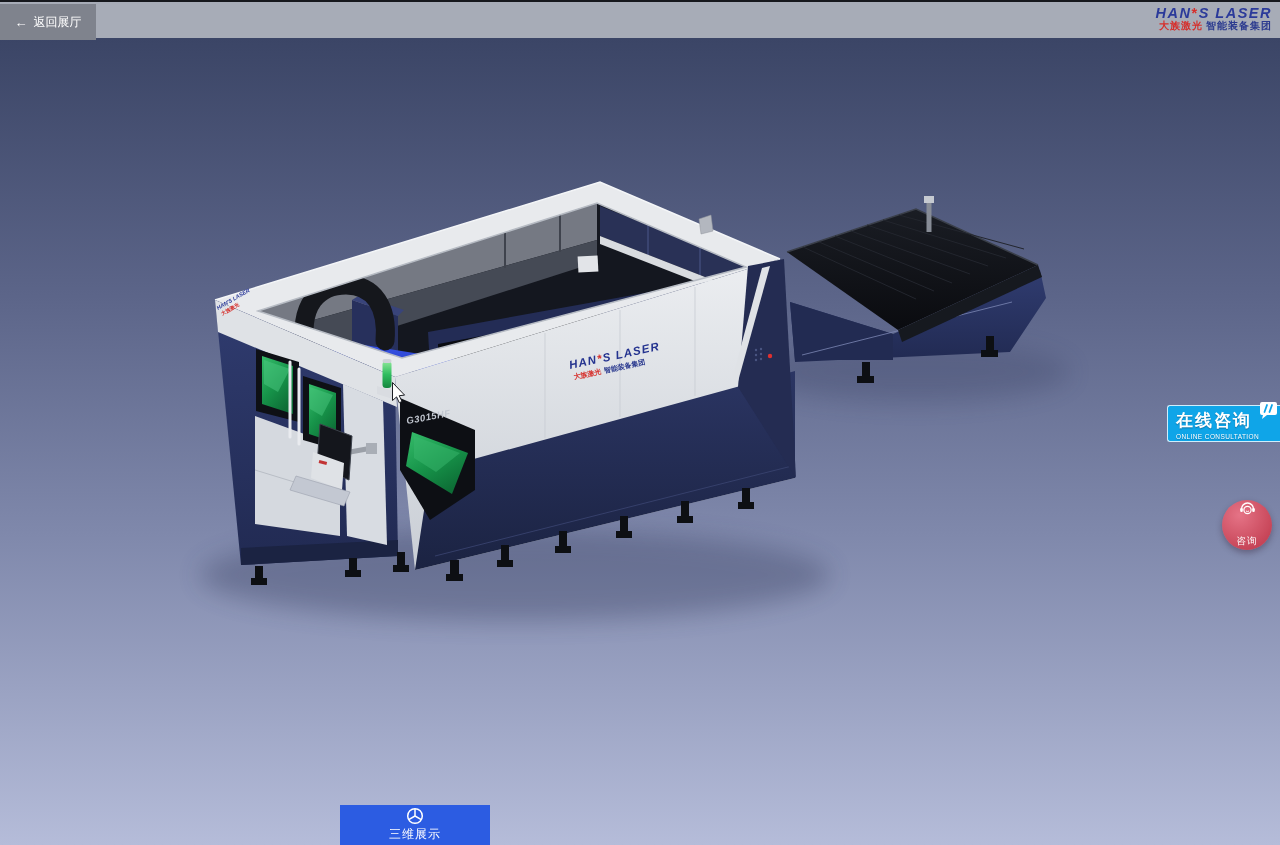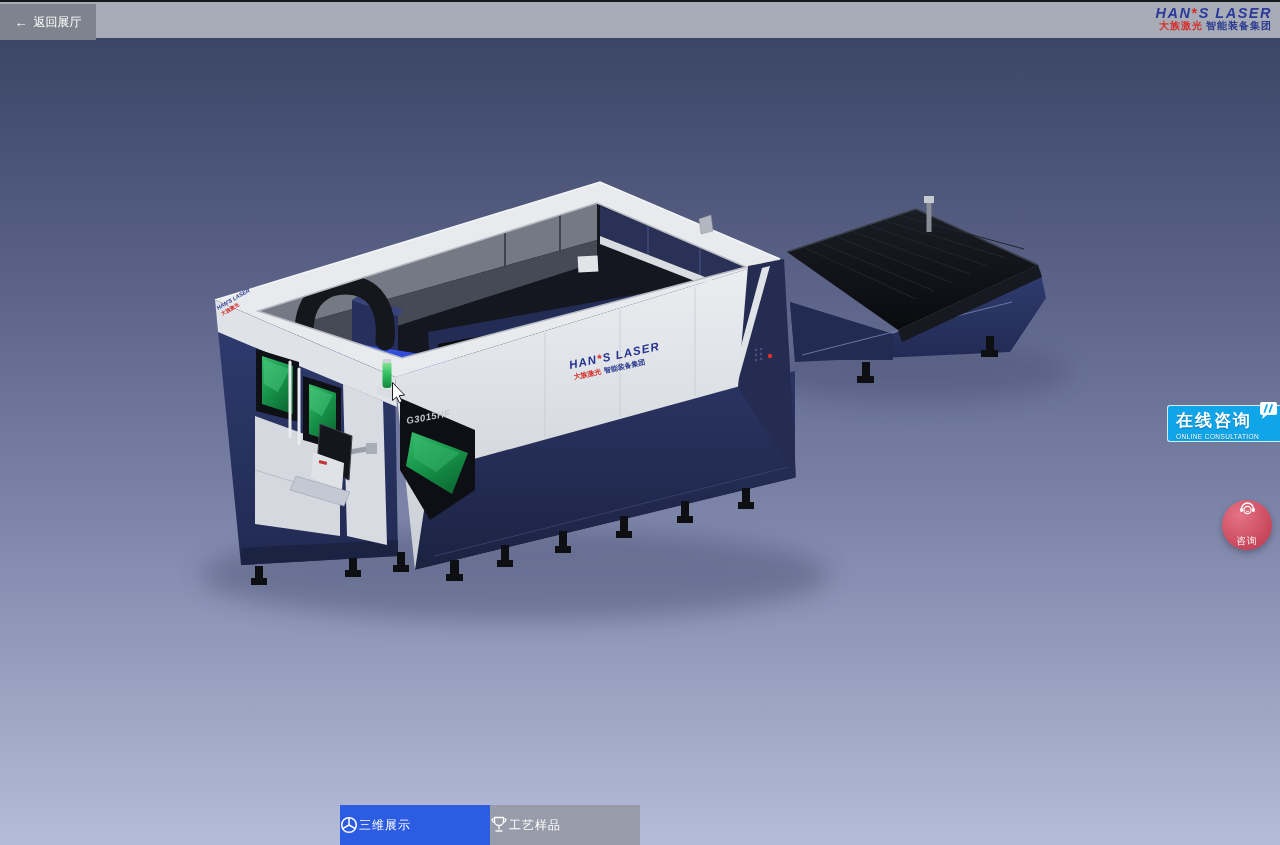--- a/index.html
+++ b/index.html
@@ -33,22 +33,22 @@
   .consult-bubble{position:absolute;right:2px;top:-5px;width:19px;height:18px;}
 
   
   .consult-fab{position:absolute;left:1222px;top:500px;width:50px;height:50px;border-radius:50%;
     background:radial-gradient(circle at 35% 30%,#e57386,#c64457 75%);box-shadow:0 3px 6px rgba(40,20,40,.35);
     color:#fff;display:flex;flex-direction:column;align-items:center;justify-content:center;z-index:30;cursor:pointer;}
   .consult-fab .fab-label{font-size:9.5px;margin-top:18px;letter-spacing:1px;}
 
   
   .bottom-nav{position:absolute;left:340px;bottom:0;width:600px;height:40px;display:flex;z-index:30;}
-  .nav-tab{flex:0 0 150px;height:40px;background:#989caa;color:#fff;display:flex;
-    align-items:center;justify-content:flex-start;gap:1px;cursor:pointer;}
+  .nav-tab{flex:0 0 150px;height:40px;background:#989caa;color:#fff;display:flex;flex-direction:column;
+    align-items:center;justify-content:center;gap:1px;cursor:pointer;}
   .nav-tab.active{background:#2c5ce2;}
   .nav-tab .tab-label{font-size:12px;letter-spacing:1px;}
   .nav-tab svg{display:block;}
 </style>
 </head>
 <body>
 
 <div id="stage">
 
   <div class="viewport">
@@ -300,24 +300,15 @@
   </div>
 
   <div class="bottom-nav">
     <div class="nav-tab active">
       <svg width="18" height="18" viewBox="-9 -9 18 18">
         <circle cx="0" cy="0" r="7.3" fill="none" stroke="#fff" stroke-width="1.5"></circle>
         <path d="M0,0 L0,-7.3 M0,0 L-6.3,3.6 M0,0 L6.3,3.6" stroke="#fff" stroke-width="1.5"></path>
       </svg>
       <span class="tab-label">三维展示</span>
     </div>
-    <div class="nav-tab">
-      <svg width="18" height="18" viewBox="-9 -9 18 18">
-        <path d="M-4.5,-7.5 h9 v3.5 a4.5,4.5 0 0 1 -9,0 z" fill="none" stroke="#fff" stroke-width="1.3" stroke-linejoin="round"></path>
-        <path d="M-4.5,-6 h-2.5 a3,3 0 0 0 3,3.5 M4.5,-6 h2.5 a3,3 0 0 1 -3,3.5" fill="none" stroke="#fff" stroke-width="1.1"></path>
-        <line x1="0" y1="1" x2="0" y2="4.5" stroke="#fff" stroke-width="1.3"></line>
-        <line x1="-3.5" y1="6" x2="3.5" y2="6" stroke="#fff" stroke-width="1.4"></line>
-      </svg>
-      <span class="tab-label">工艺样品</span>
-    </div>
   </div>
 
 </div>
 
 </body></html>

